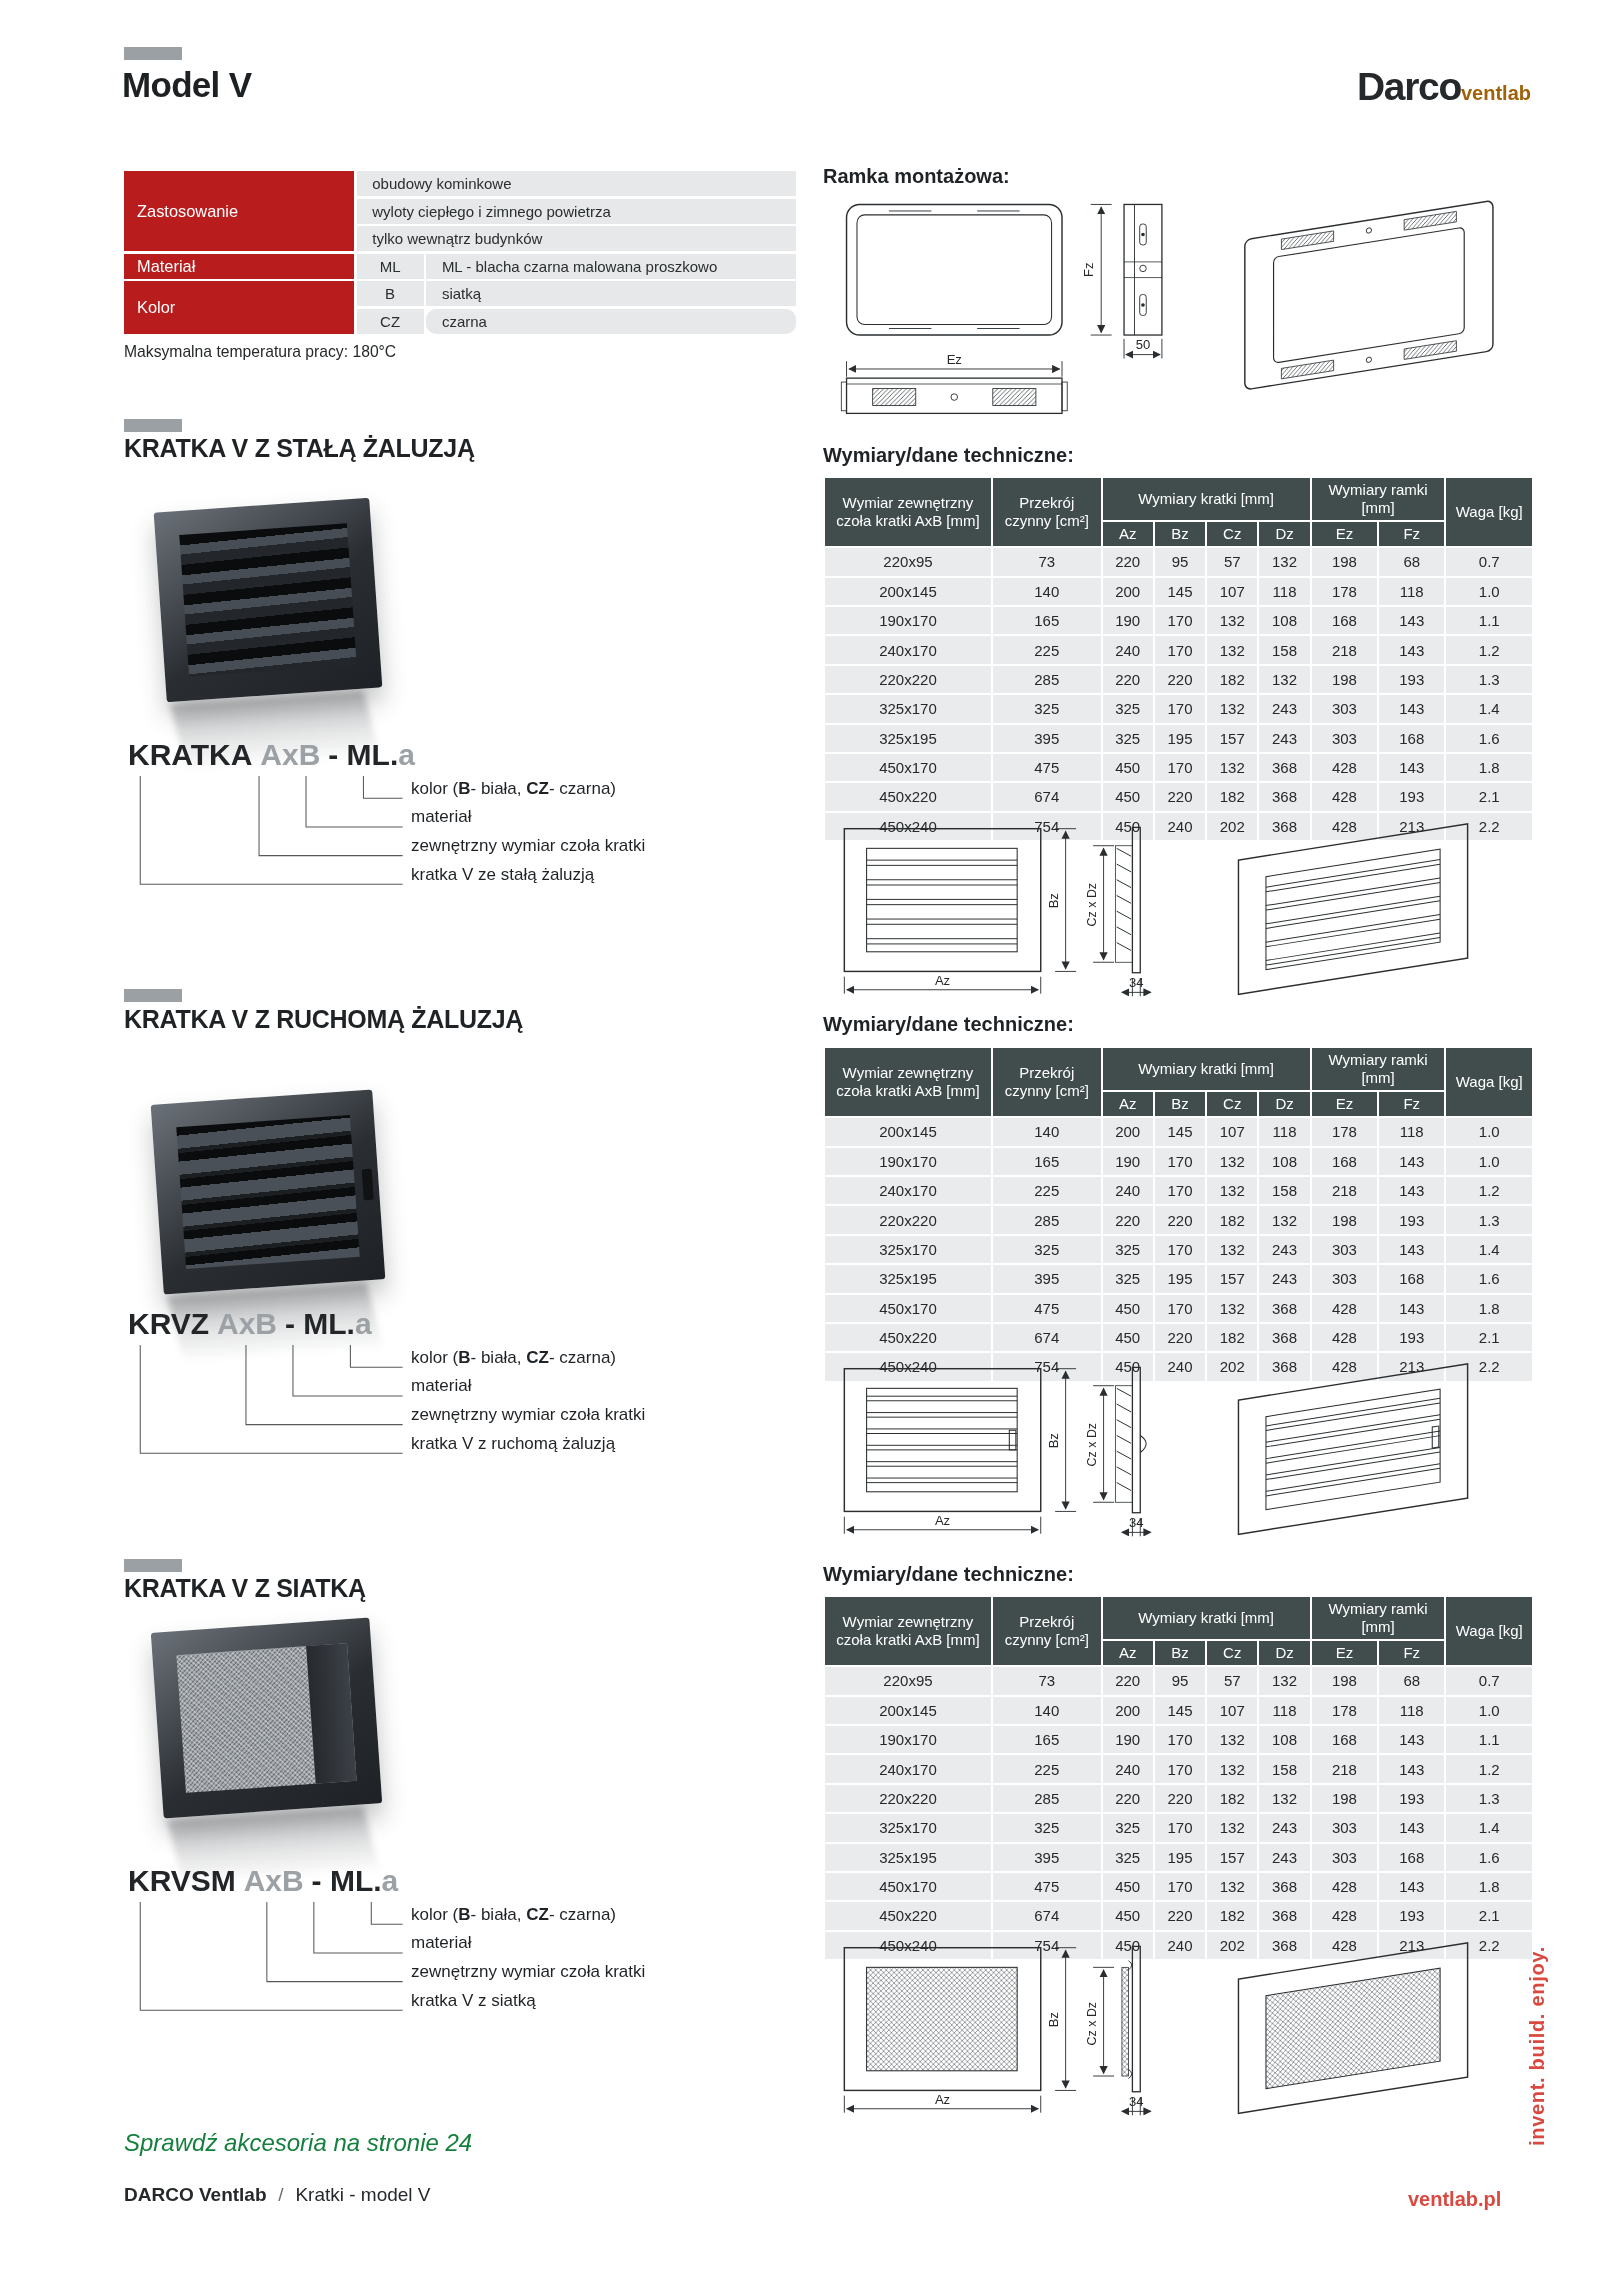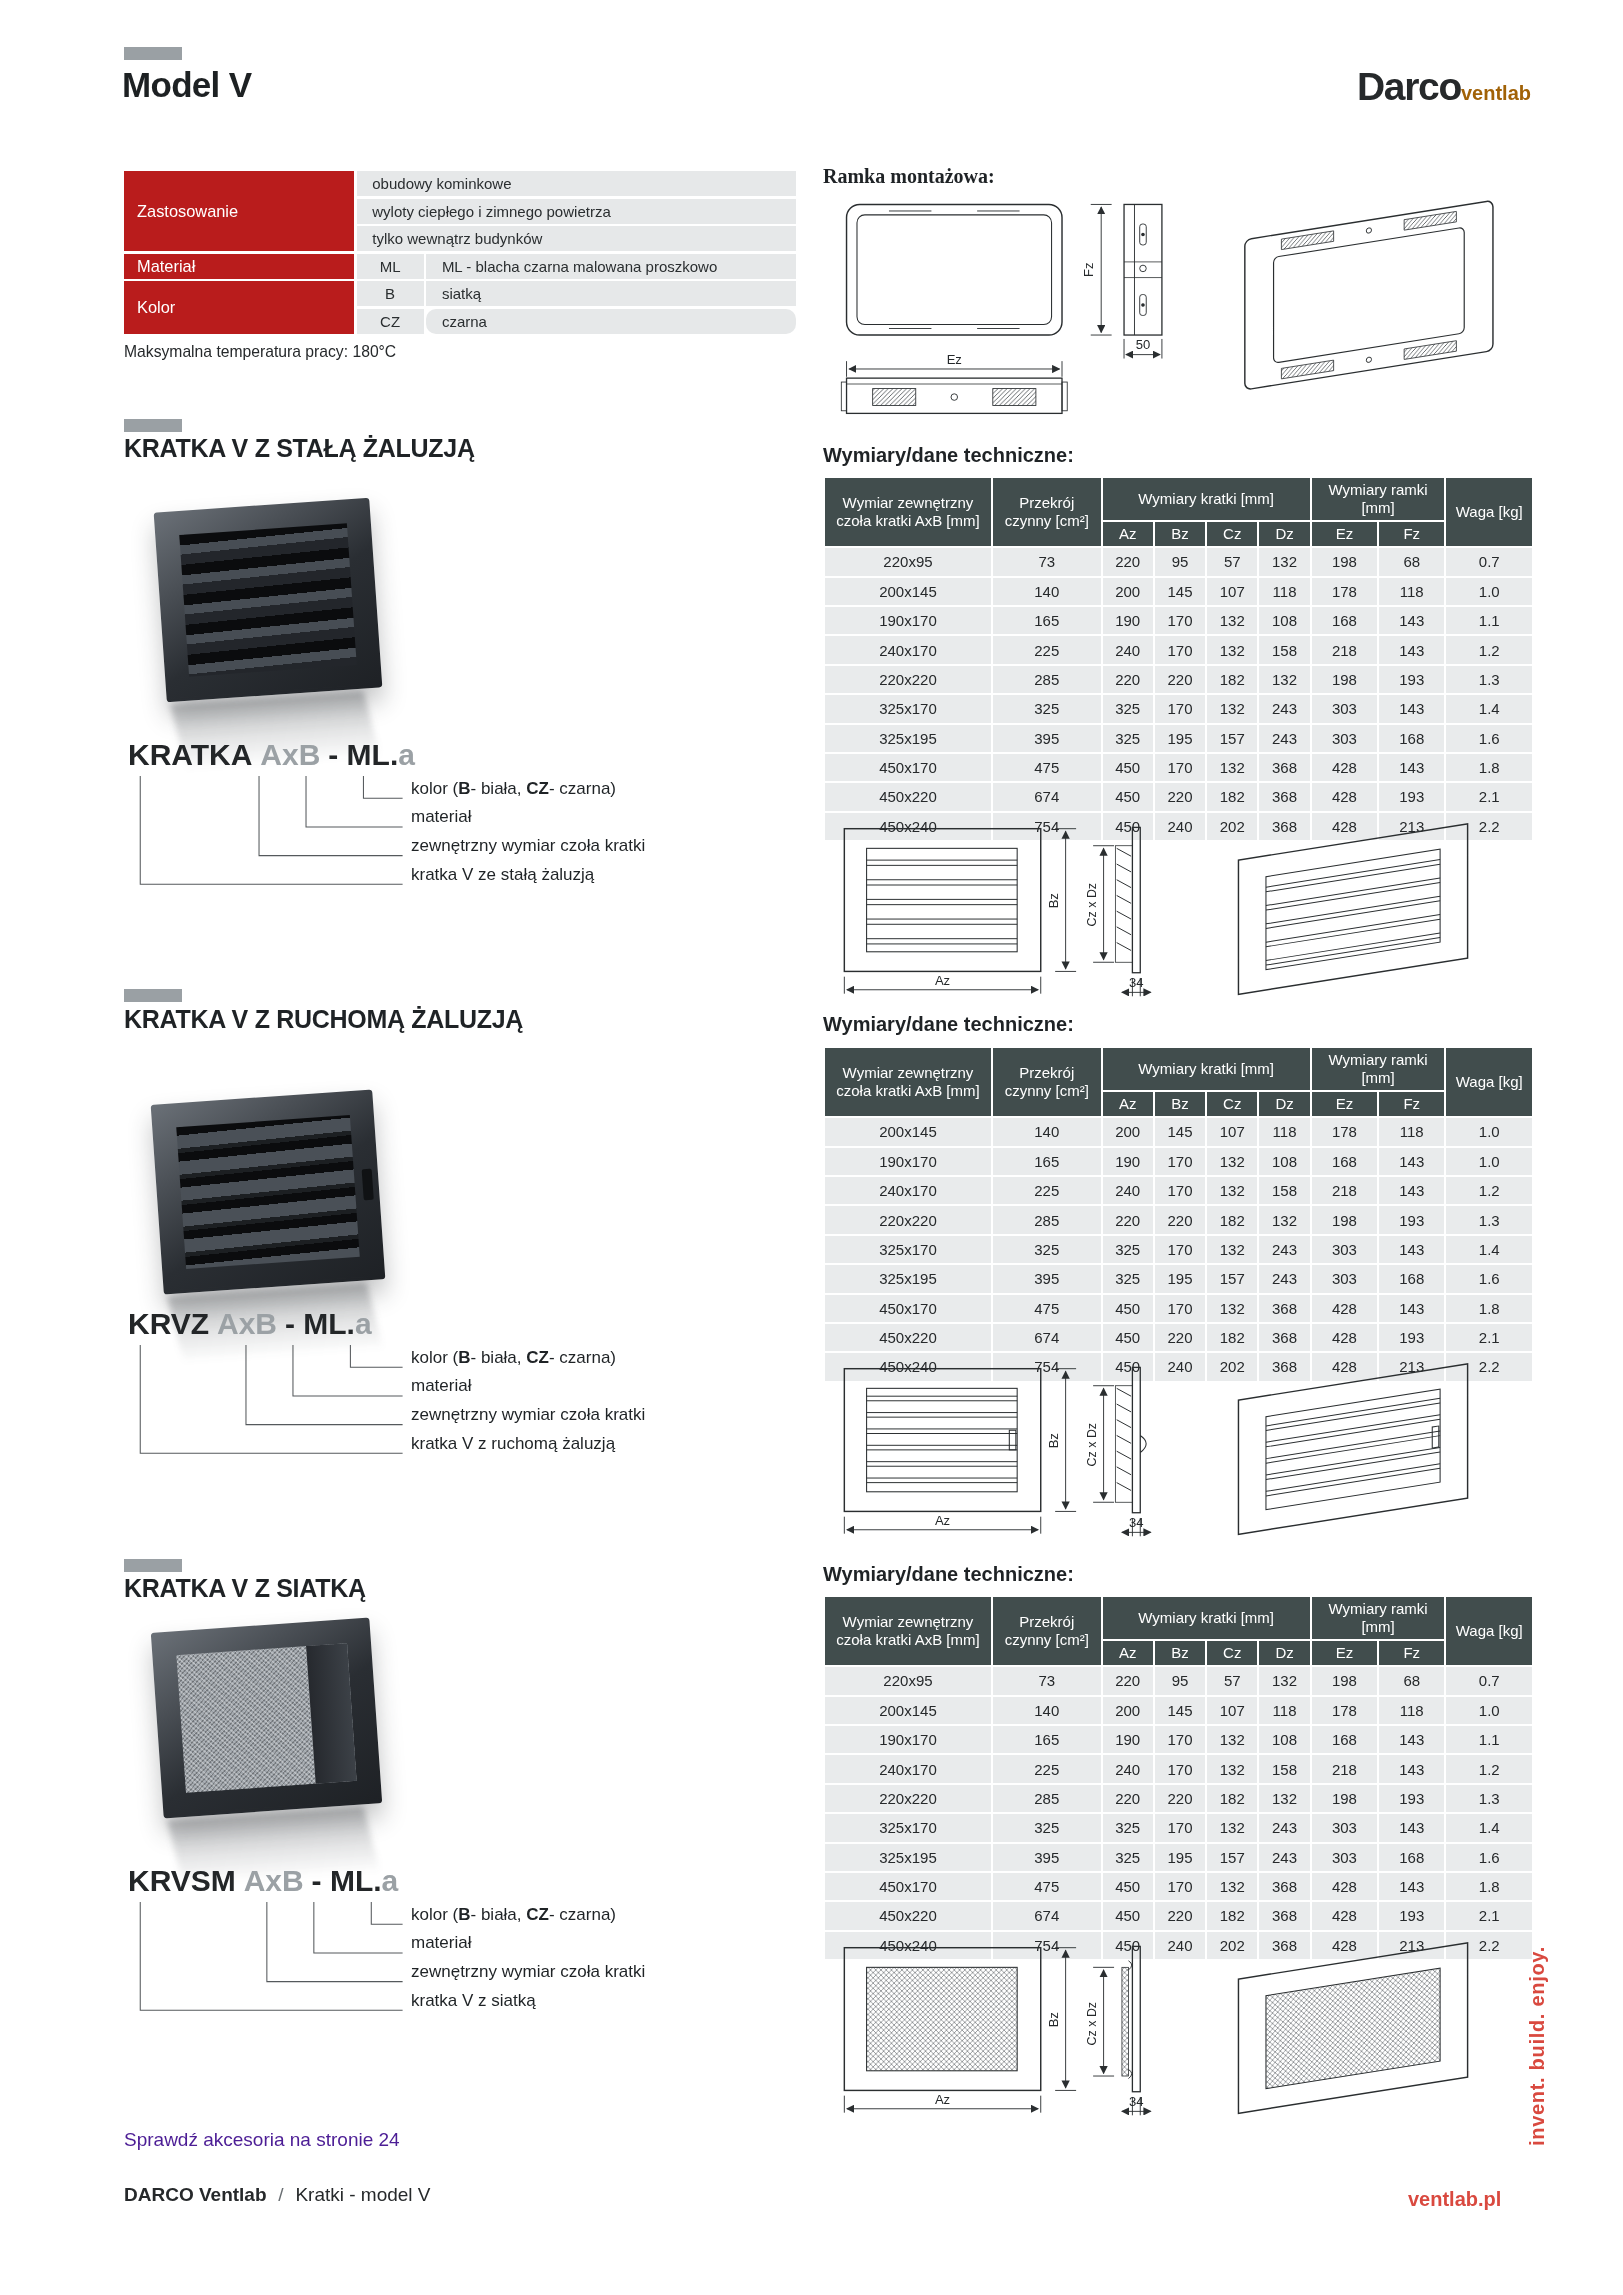--- a/index.html
+++ b/index.html
@@ -54,21 +54,21 @@
   .c-tight{margin-right:0;}
   .codelines{position:absolute;left:0;top:38px;}
   .codelabel{position:absolute;left:283px;font-size:17px;color:#1f2326;white-space:nowrap;}
   .codelabel b{font-weight:800;}
 
   
   svg text.dim{font-size:20px;fill:#25292b;}
   svg{overflow:visible;}
 
   
-  .footer-note{font-size:19px;color:#4c1d95;}
+  .footer-note{font-size:24px;color:#15803d;font-style:italic;}
   .footer-line{font-size:19px;color:#26292b;}
   .footer-brand{font-weight:800;}
   .footer-sep{color:#6a6f73;margin:0 6.5px;}
   .site-link{font-size:20px;font-weight:800;color:#d9493f;}
   .vertical-tagline{writing-mode:vertical-rl;transform:rotate(180deg);font-size:20px;font-weight:800;color:#d9493f;letter-spacing:0.7px;height:222px;}
 </style>
 </head>
 <body>
 
 <div class="page">
@@ -89,21 +89,21 @@
     <div class="p-val p-code" style="grid-row:4;grid-column:2;">ML</div>
     <div class="p-val" style="grid-row:4;grid-column:3;">ML - blacha czarna malowana proszkowo</div>
     <div class="p-label" style="grid-row:5/7;grid-column:1;">Kolor</div>
     <div class="p-val p-code" style="grid-row:5;grid-column:2;">B</div>
     <div class="p-val" style="grid-row:5;grid-column:3;">siatką</div>
     <div class="p-val p-code" style="grid-row:6;grid-column:2;">CZ</div>
     <div class="p-val" style="grid-row:6;grid-column:3;border-radius:10px;">czarna</div>
   </div>
   <div class="note abs" style="left:124px;top:343px;">Maksymalna temperatura pracy: 180°C</div>
 
-  <h3 class="right-title abs" style="left:823px;top:165px;font-family:Liberation Serif, serif;">Ramka montażowa:</h3>
+  <h3 class="right-title abs" style="left:823px;top:165px;">Ramka montażowa:</h3>
   <svg class="abs" style="left:826px;top:194px;" width="711" height="222" viewBox="0 0 1086 340">
     <defs>
       <marker id="ar0" markerWidth="9" markerHeight="9" refX="8" refY="4.5" orient="auto-start-reverse">
           <path d="M0,0 L9,4.5 L0,9 z" fill="#2a2e30"></path>
         </marker>
       <pattern id="h0" width="7" height="7" patternUnits="userSpaceOnUse">
           <path d="M0,7 L7,0" stroke="#4a4f52" stroke-width="1.3"></path>
         </pattern>
     </defs>
 

